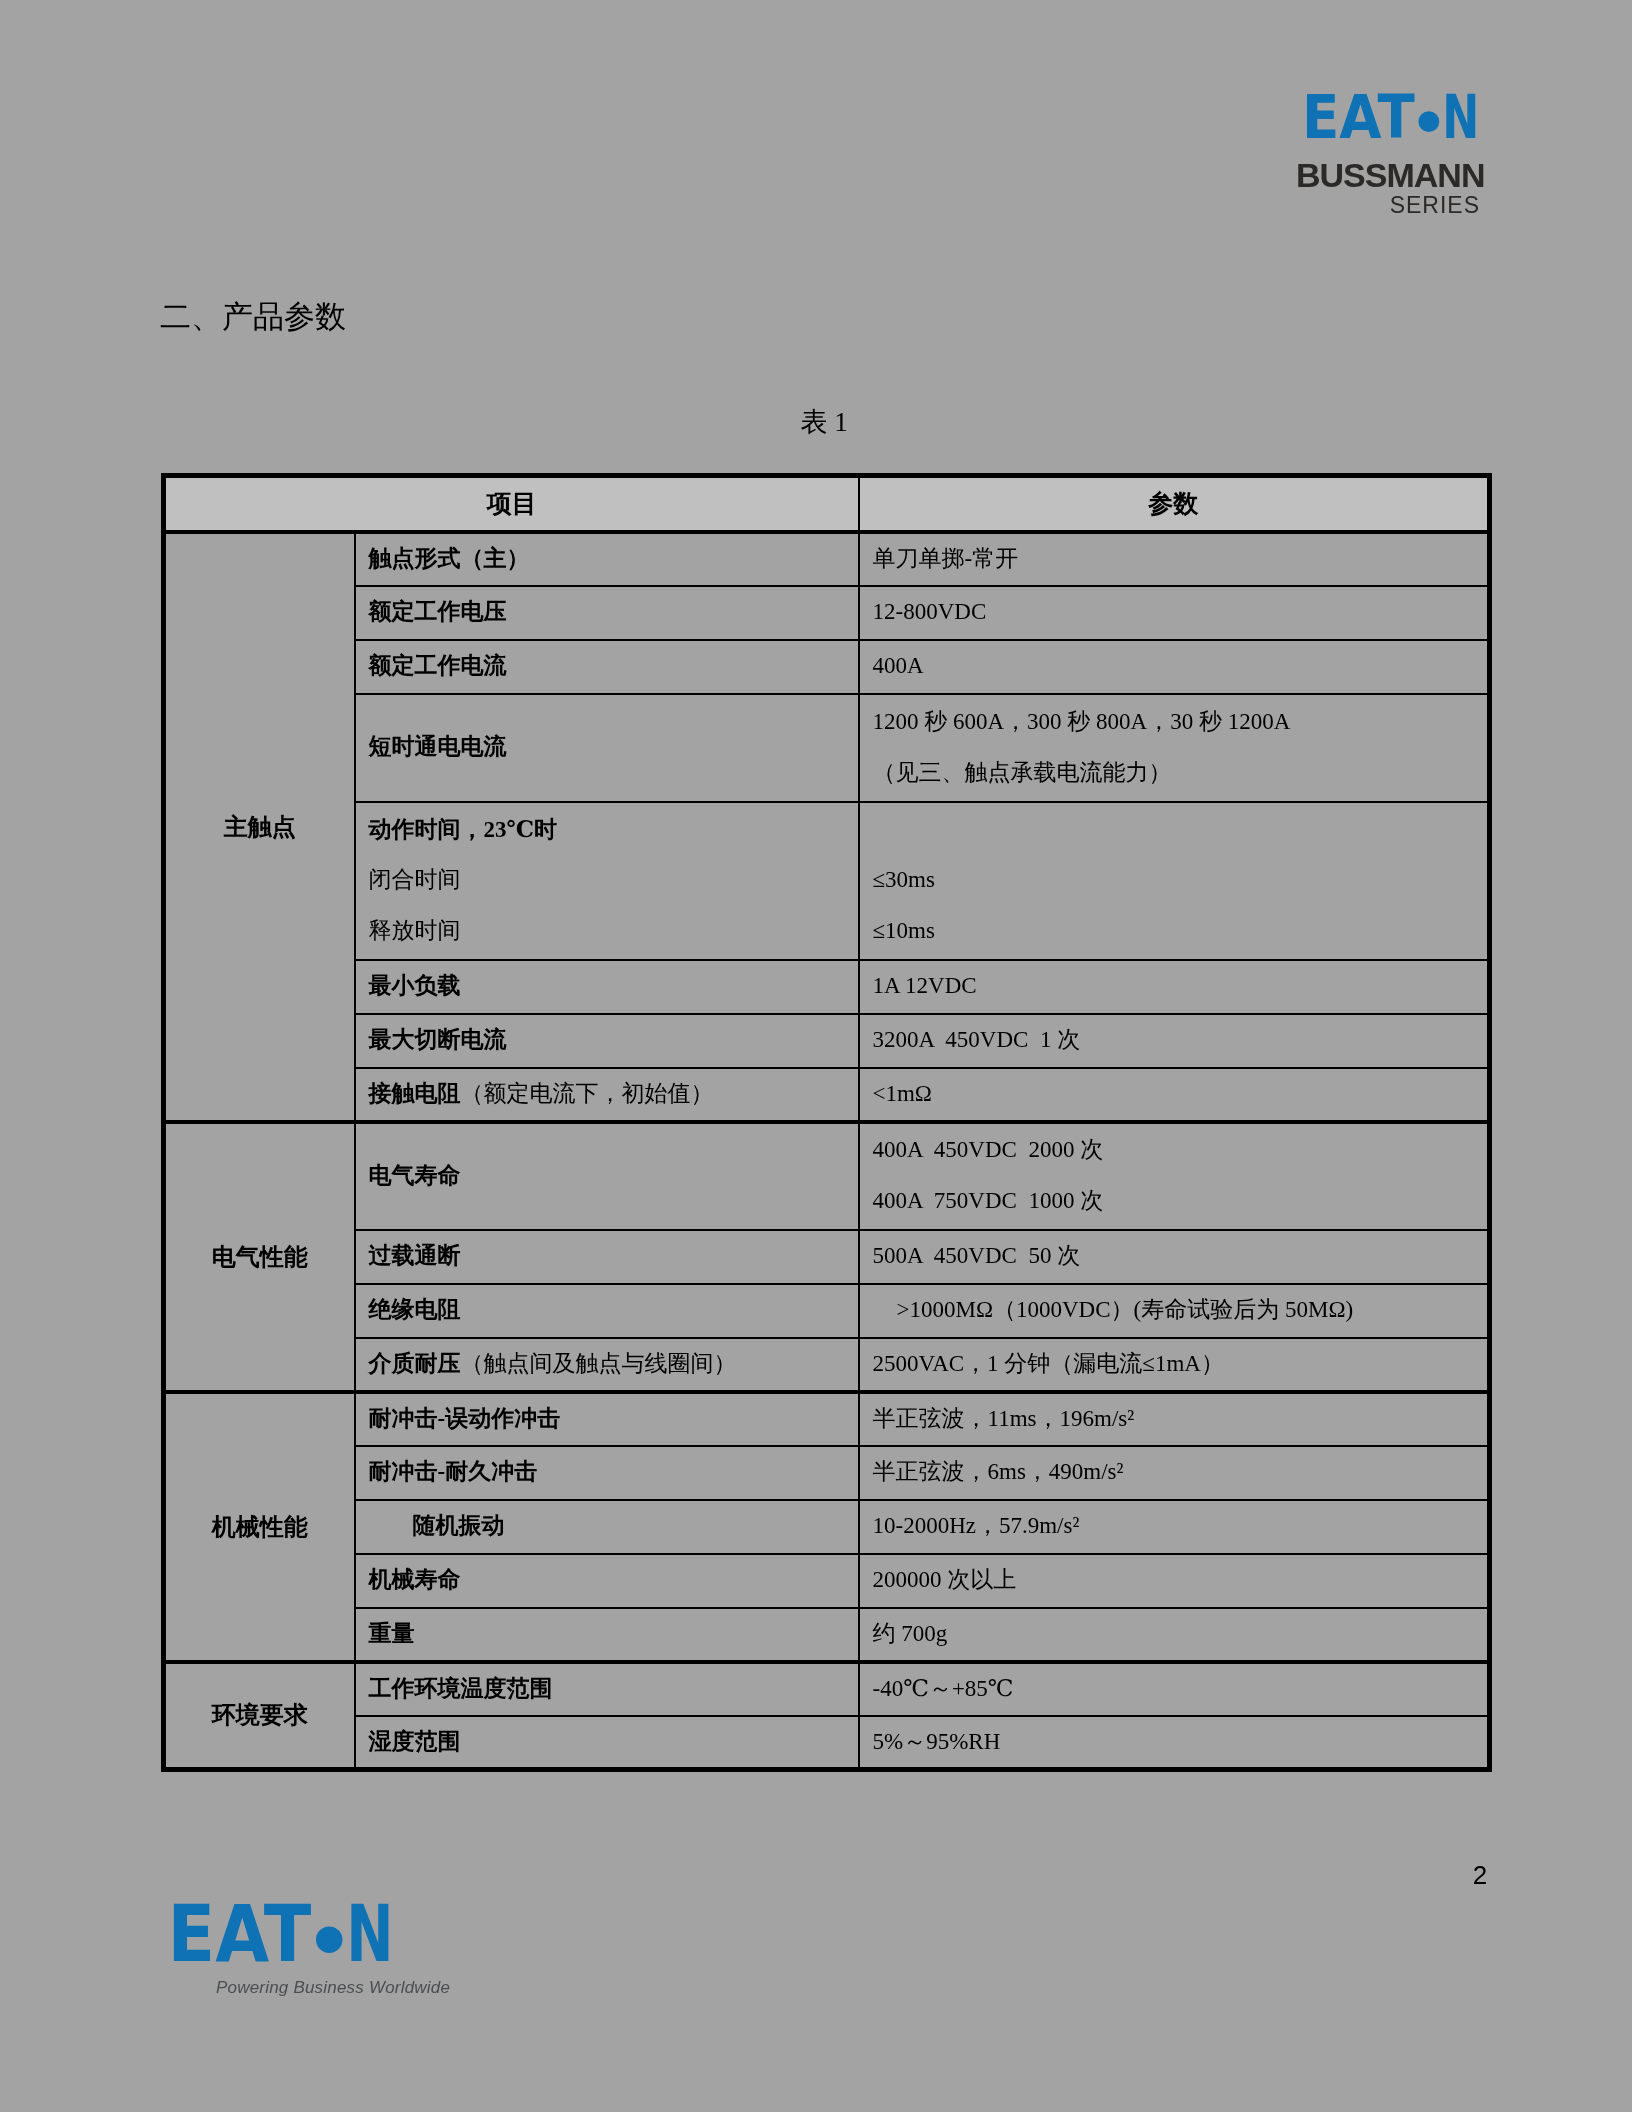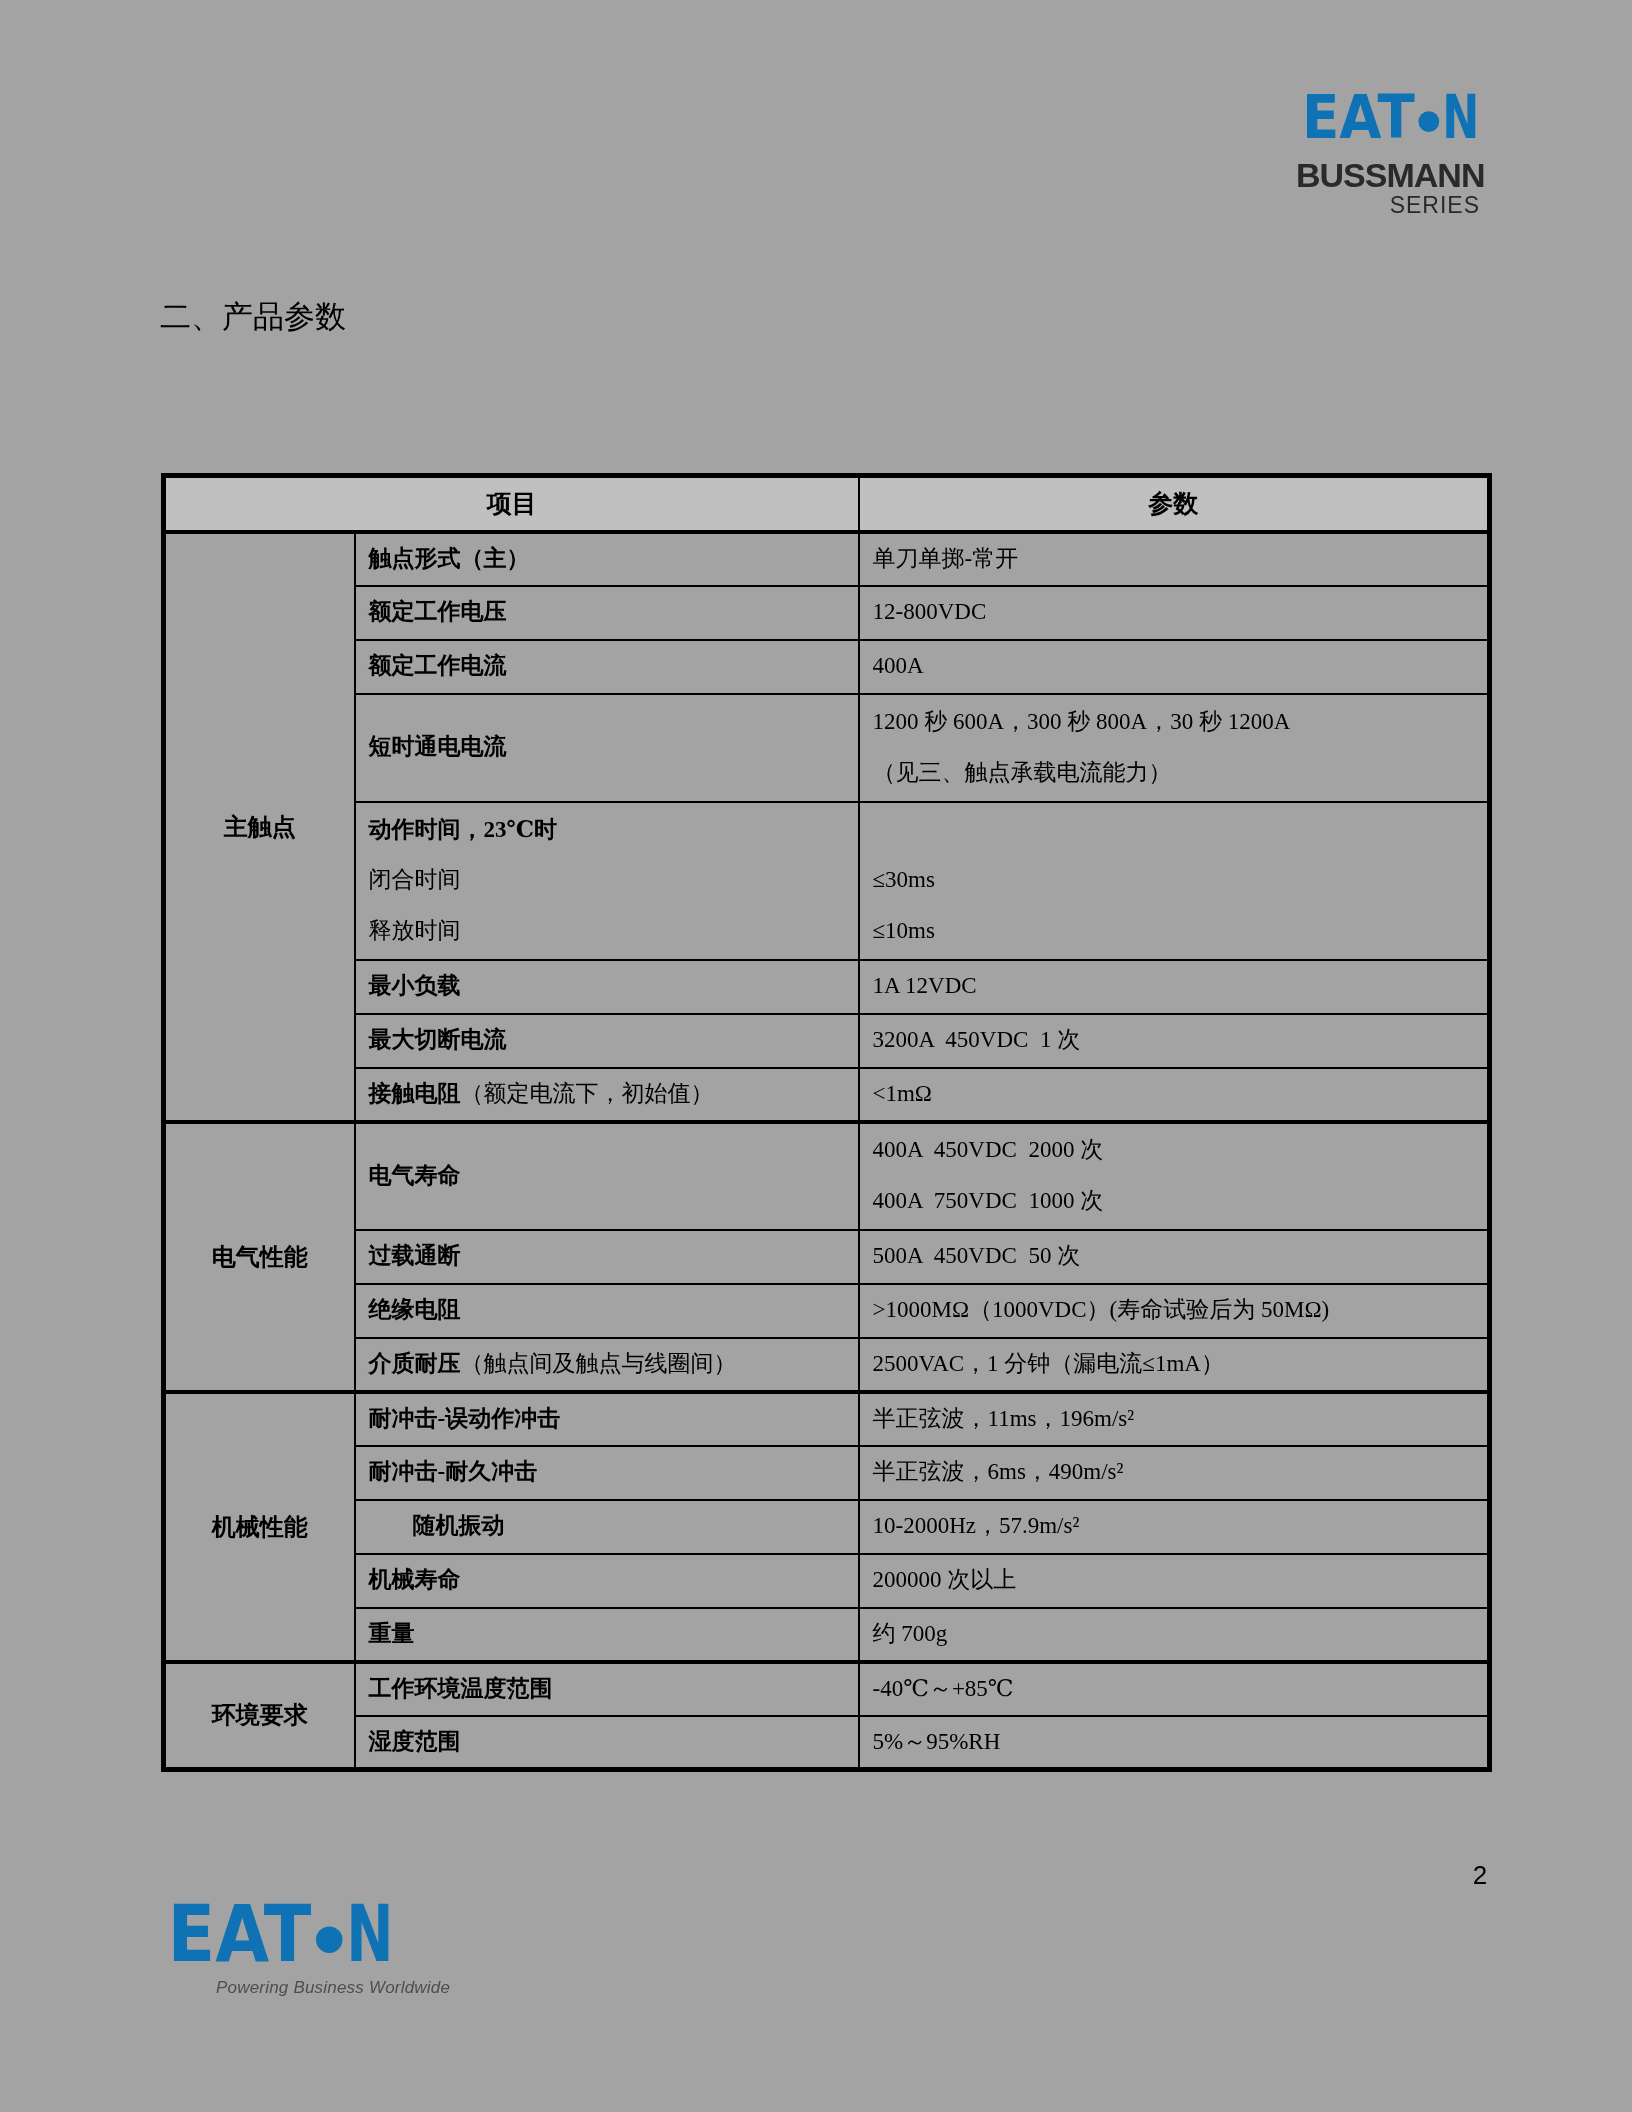--- a/index.html
+++ b/index.html
@@ -68,20 +68,21 @@
       <text x="0" y="64" font-family="DejaVu Sans, Liberation Sans, sans-serif" font-weight="bold" font-size="82" textLength="152" lengthAdjust="spacingAndGlyphs" fill="#0e72b5">EAT</text>
       <circle cx="171" cy="42" r="14" fill="#0e72b5"></circle>
       <text x="189" y="64" font-family="DejaVu Sans, Liberation Sans, sans-serif" font-weight="bold" font-size="82" textLength="50" lengthAdjust="spacingAndGlyphs" fill="#0e72b5">N</text>
     </svg>
     <div class="bussmann" style="color: rgb(43, 42, 40);">BUSSMANN</div>
     <div class="series" style="color: rgb(43, 42, 40);">SERIES</div>
   </div>
 
   <h2 class="heading">二、产品参数</h2>
 
+  <div class="caption">表 1</div>
 
   <table class="spec">
     <colgroup>
       <col style="width:191px">
       <col style="width:504px">
       <col style="width:631px">
     </colgroup>
     <thead>
       <tr>
         <th colspan="2">项目</th>
@@ -217,21 +218,21 @@
             </div>
           </td>
         </tr>
         <tr style="height: 54px;">
           <td>
             <div class="lines" style="height: 48px;">
               <div class="line"><span class="seg-b">绝缘电阻</span></div>
             </div>
           </td>
           <td>
-            <div class="lines" style="height: 48px;">
+            <div class="lines" style="height: 48px; padding-left: 24px;">
               <div class="line">&gt;1000MΩ（1000VDC）(寿命试验后为 50MΩ)</div>
             </div>
           </td>
         </tr>
         <tr style="height: 54px;">
           <td>
             <div class="lines" style="height: 48px;">
               <div class="line"><span class="seg-b">介质耐压</span><span class="seg-note">（触点间及触点与线圈间）</span></div>
             </div>
           </td>

